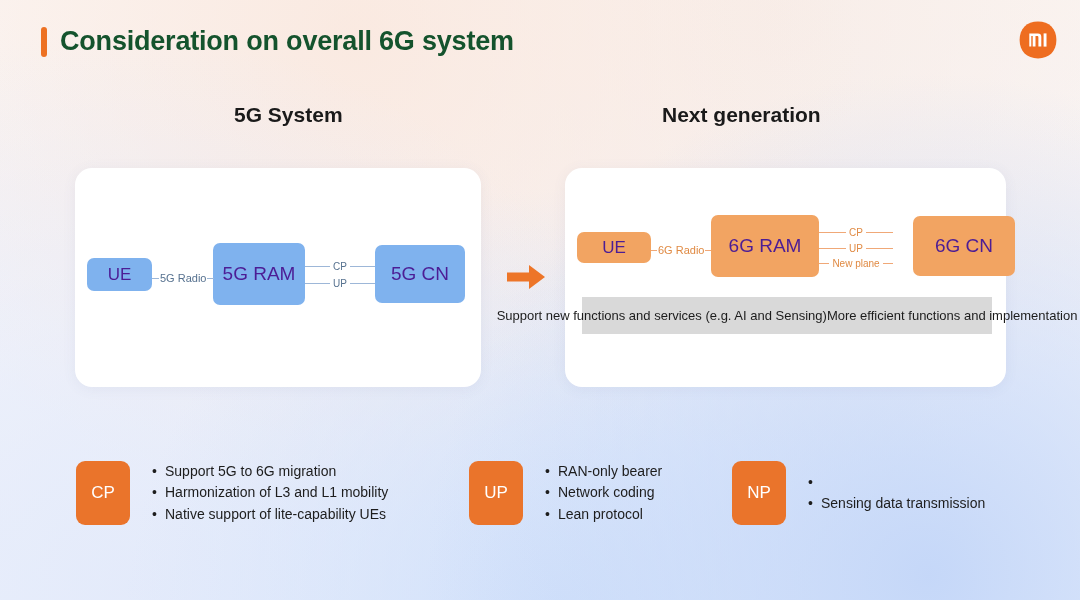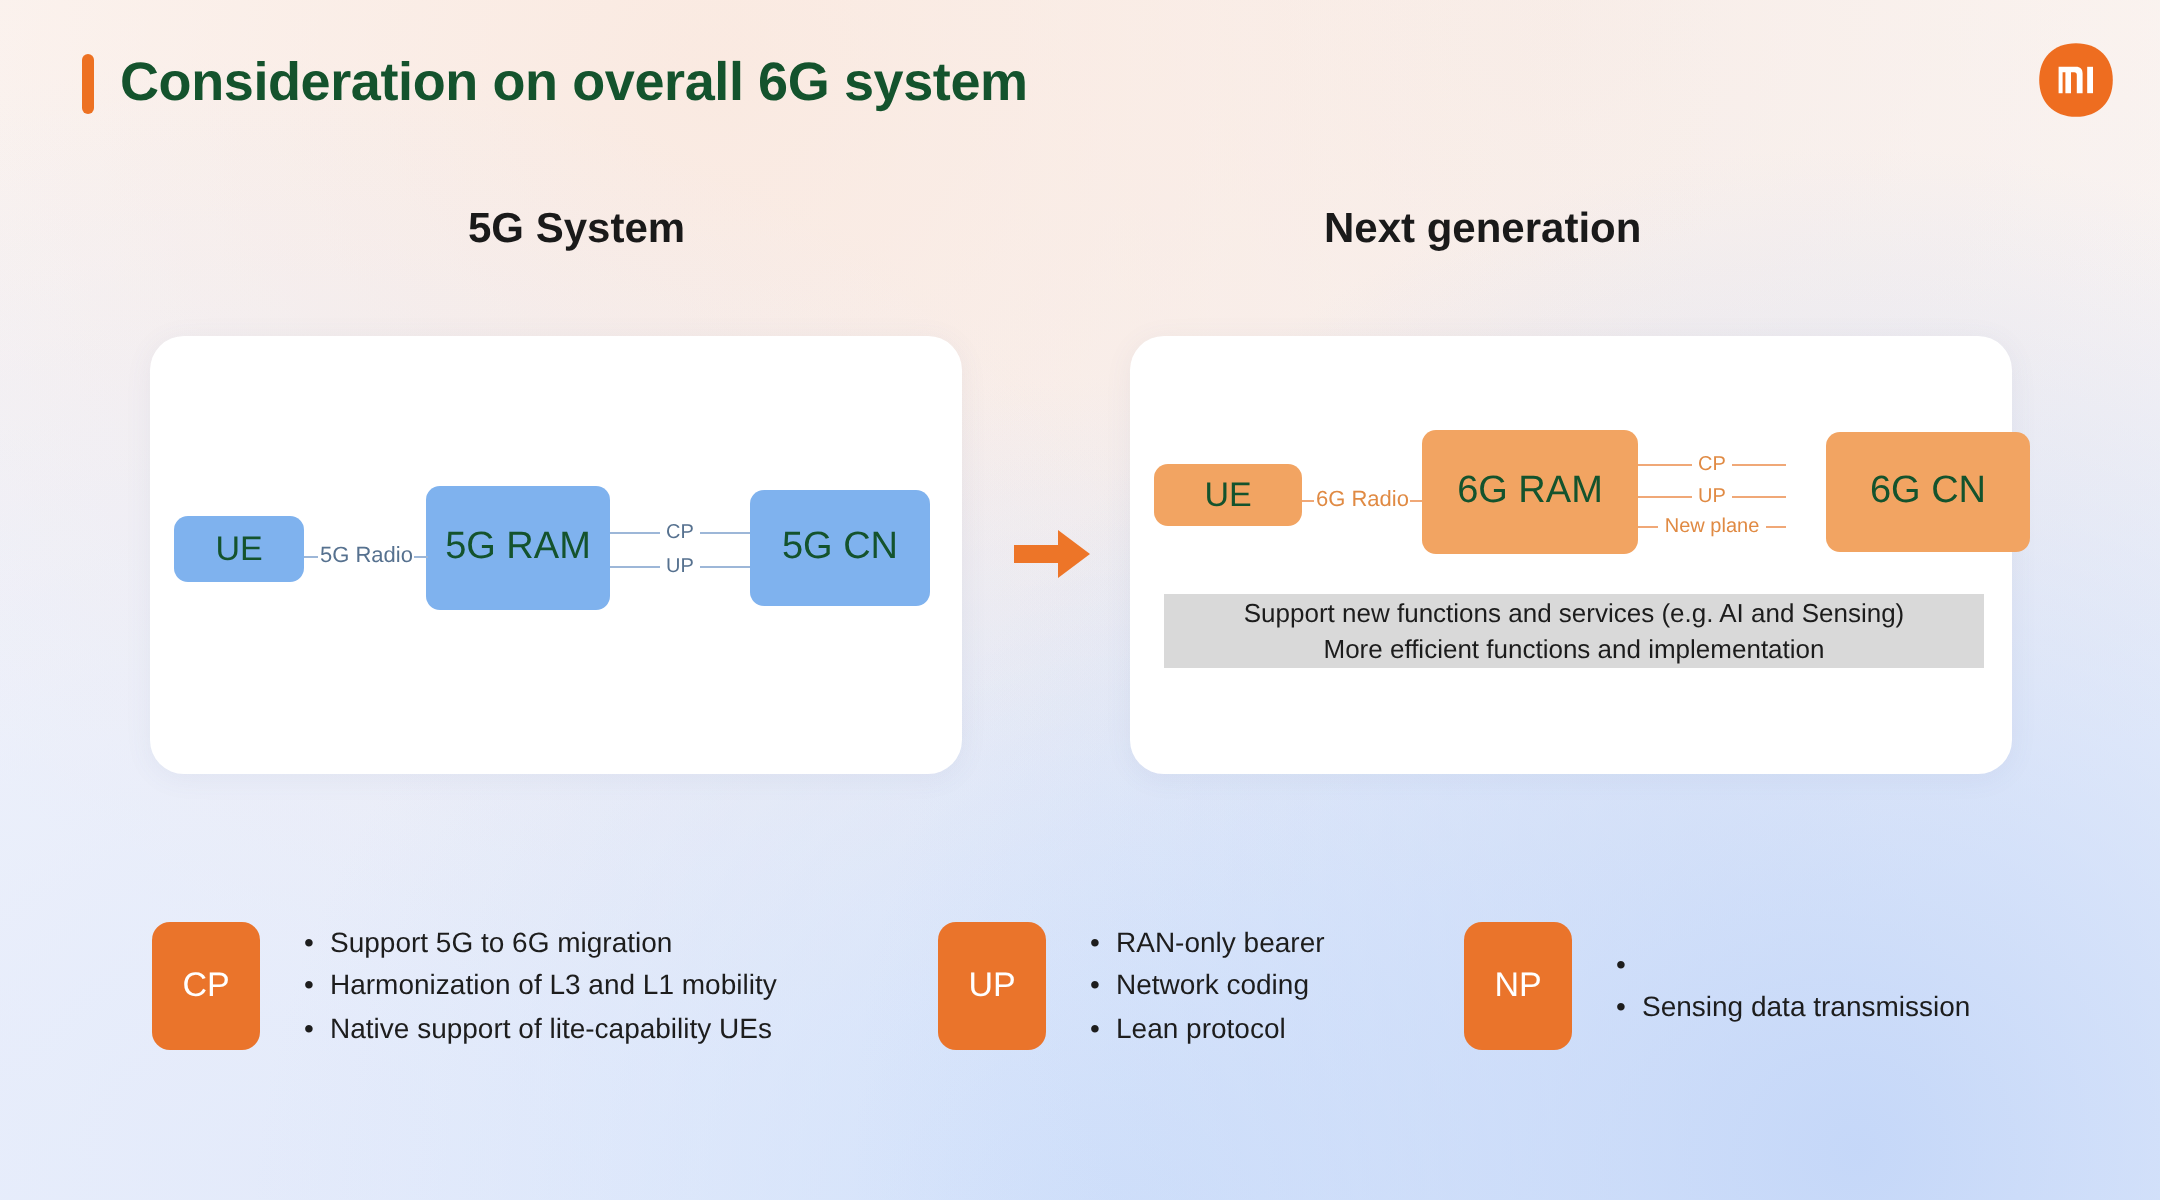--- a/index.html
+++ b/index.html
@@ -29,21 +29,21 @@
   #t-left  { left:222px; top:103px;margin-left:12px; }
   #t-right { left:662px; top:103px; }
 
   
   .card { position:absolute; background:#ffffff; border-radius:17px; box-shadow:0 2px 14px rgba(90,100,140,0.07); }
   #card-left  { left:75px;  top:168px; width:406px; height:219px; }
   #card-right { left:565px; top:168px; width:441px; height:219px; }
 
   
   .node { position:absolute; display:flex; align-items:center; justify-content:center;
-          color:#14532d; font-size:19px; border-radius:7px; white-space:nowrap; }
+          color:#4c1d95; font-size:19px; border-radius:7px; white-space:nowrap; }
   .node.small { font-size:17px; }
   .blue   { background:#7FB2EE; }
   .orange { background:#F2A462; }
 
   
   #n-ue-5g   { left:87px;  top:258px; width:65px;  height:33px; }
   #n-ram-5g  { left:213px; top:243px; width:92px;  height:62px; }
   #n-cn-5g   { left:375px; top:245px; width:90px;  height:58px; }
   
   #n-ue-6g   { left:577px; top:232px; width:74px;  height:31px; }
@@ -67,21 +67,21 @@
   .stack { position:absolute; display:flex; flex-direction:column; }
   .stack .row { display:flex; align-items:center; }
   .stack .row .ln { height:1px; flex:1 1 auto; }
   .stack .row .lbl { font-size:10px; white-space:nowrap; padding:0 3px; line-height:1.15; }
 
   #c-links-5g { left:305px; top:261px; width:70px; gap:5px; }
   #c-links-6g { left:819px; top:227px; width:74px; gap:4px; }
 
   
   #note { position:absolute; left:582px; top:297px; width:410px; height:37px;
-          background:#D9D9D9; display:flex; flex-direction:column;
+          background:#D9D9D9; display:flex; flex-direction:row;
           align-items:center; justify-content:center; }
   #note div { font-size:13px; color:#1c1c1c; line-height:1.33; white-space:nowrap; }
 
   
   #arrow { position:absolute; left:505px; top:262px; width:42px; height:30px; }
 
   
   .lg { position:absolute; display:flex; align-items:center; }
   #lg-cp { left:76px;  top:461px; }
   #lg-up { left:469px; top:461px; }

